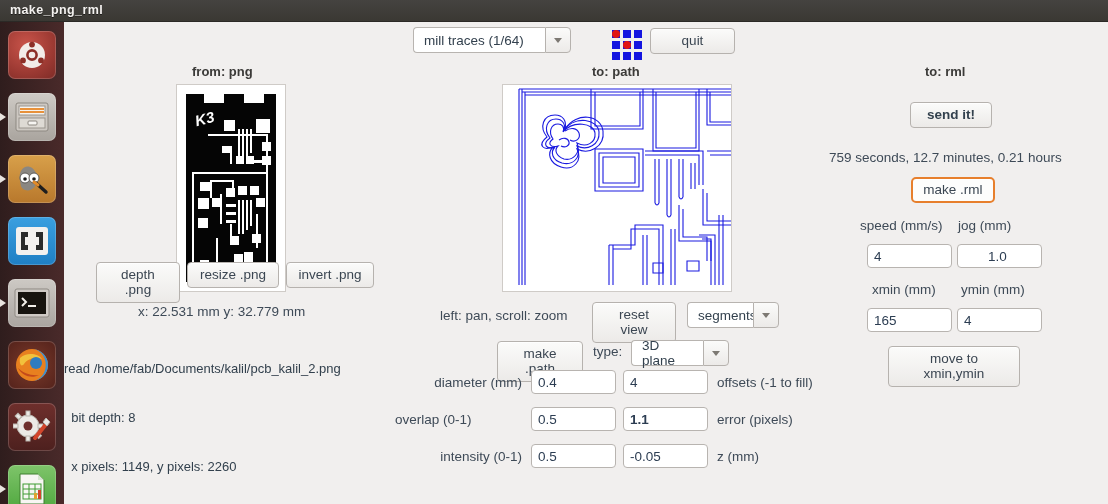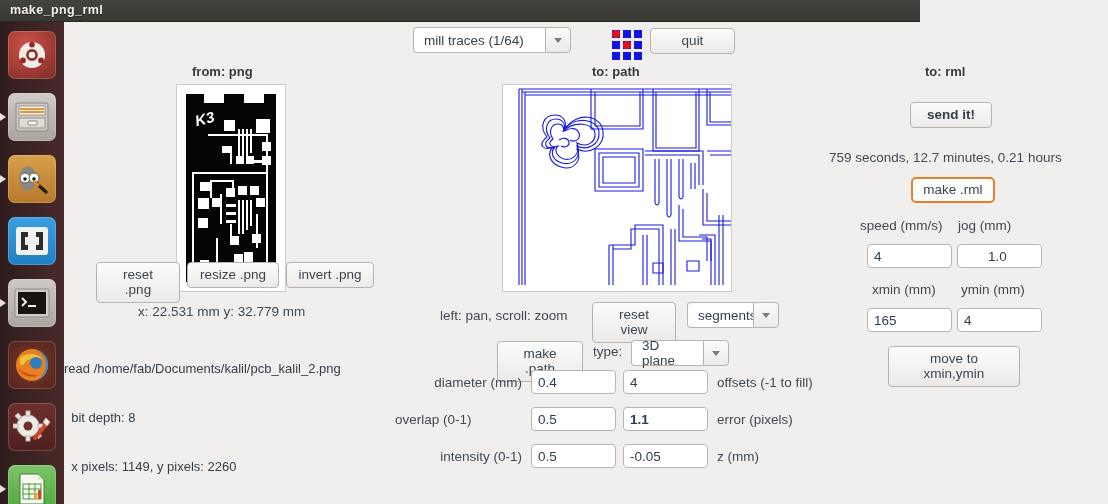--- a/index.html
+++ b/index.html
@@ -6,21 +6,21 @@
   html, body {
     width: 1108px; height: 504px;
     overflow: hidden;
     font-family: "Liberation Sans", sans-serif;
     background: #f1efee;
   }
   #app { position: relative; width: 1108px; height: 504px; }
 
   
   .titlebar {
-    position: absolute; left: 0; top: 0; width: 920px; height: 22px;
+    position: absolute; left: 0; top: 0; width: 1108px; height: 22px;
     background: linear-gradient(to bottom, #454340 0%, #3a3833 100%);
     border-bottom: 1px solid #2b2926;
   }
   .titlebar .title {
     position: absolute; left: 10px; top: 3px;
     font-size: 12.5px; font-weight: bold; color: #f4f2f0;
     letter-spacing: .4px;
     text-shadow: 0 1px 0 #1d1b19;
   }
 
@@ -340,21 +340,21 @@
         <div class="trace" style="left:14px;top:176px;width:10px;height:9px"></div>
         <div class="trace" style="left:30px;top:176px;width:10px;height:9px"></div>
         <div class="trace" style="left:48px;top:160px;width:9px;height:9px"></div>
         <div class="trace" style="left:58px;top:158px;width:9px;height:11px"></div>
         <div class="trace" style="left:48px;top:174px;width:9px;height:11px"></div>
         <div class="trace" style="left:62px;top:174px;width:9px;height:9px"></div>
         <div class="trace" style="left:44px;top:130px;width:2px;height:14px"></div>
       </div>
     </div>
 
-    <button class="btn" style="position:absolute;left:32px;top:240px;width:84px">reset .png</button>
+    <button class="btn" style="position:absolute;left:32px;top:240px;width:84px">depth .png</button>
     <button class="btn" style="position:absolute;left:123px;top:240px;width:92px">resize .png</button>
     <button class="btn" style="position:absolute;left:222px;top:240px;width:88px">invert .png</button>
 
     <div class="lbl" style="position:absolute;left:74px;top:282px">x: 22.531 mm  y: 32.779 mm</div>
 
     <div class="mono-out" style="position:absolute;left:0px;top:306px">
       <div>read /home/fab/Documents/kalil/pcb_kalil_2.png</div>
       <div>  bit depth: 8</div>
       <div>  x pixels: 1149, y pixels: 2260</div>
       

